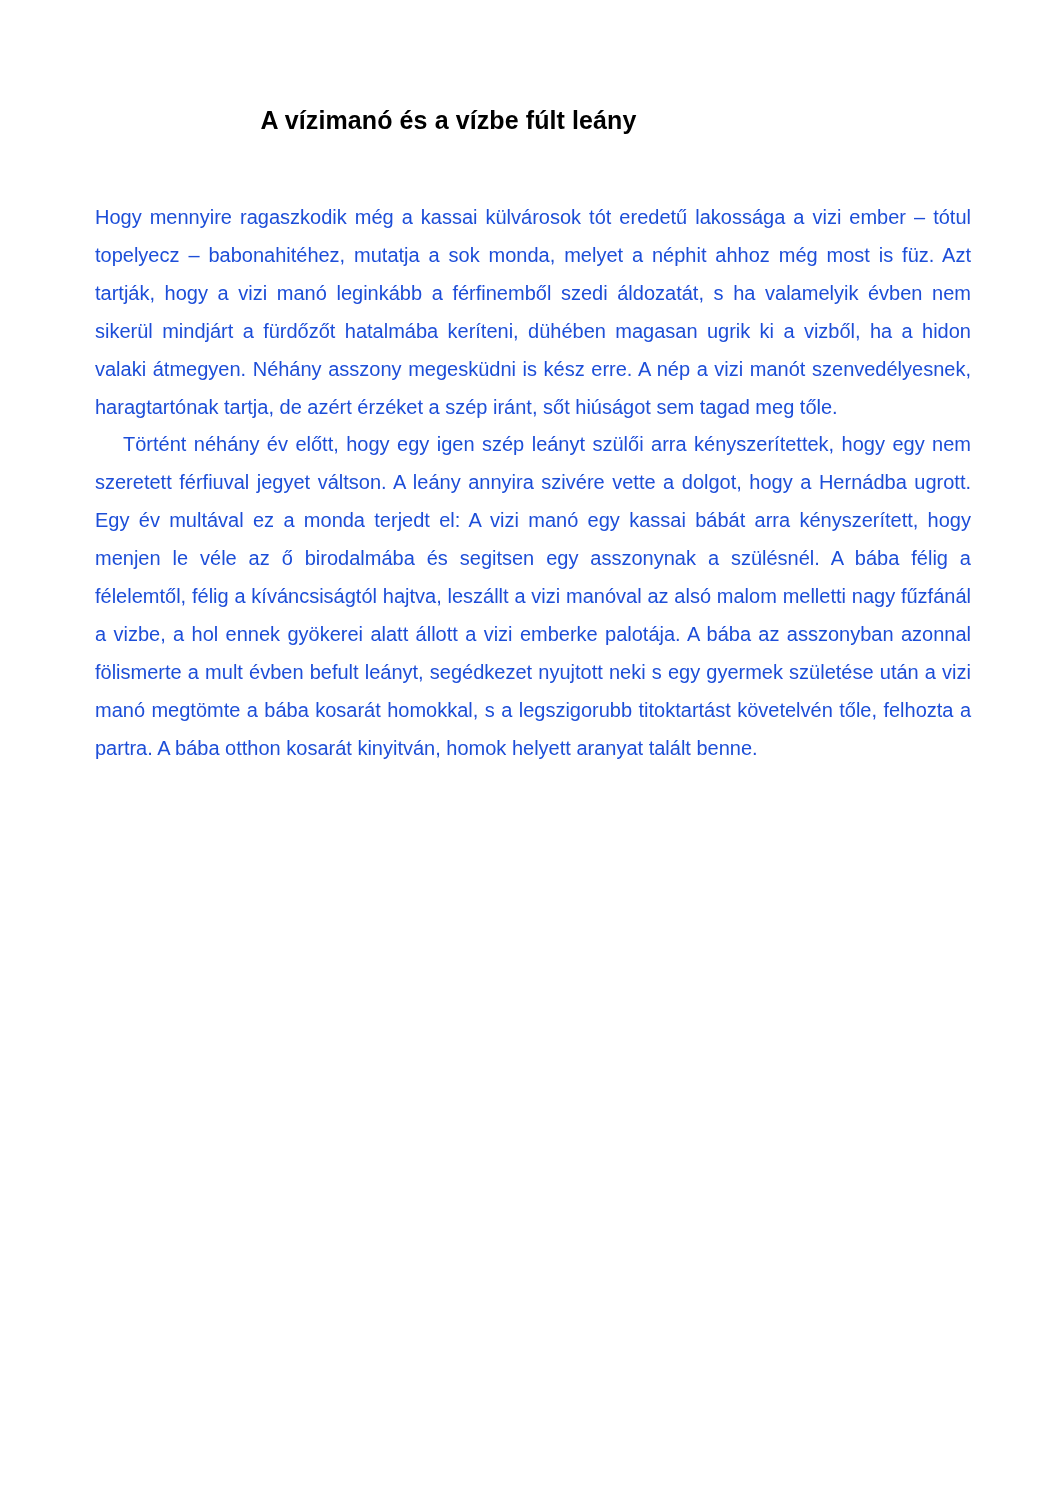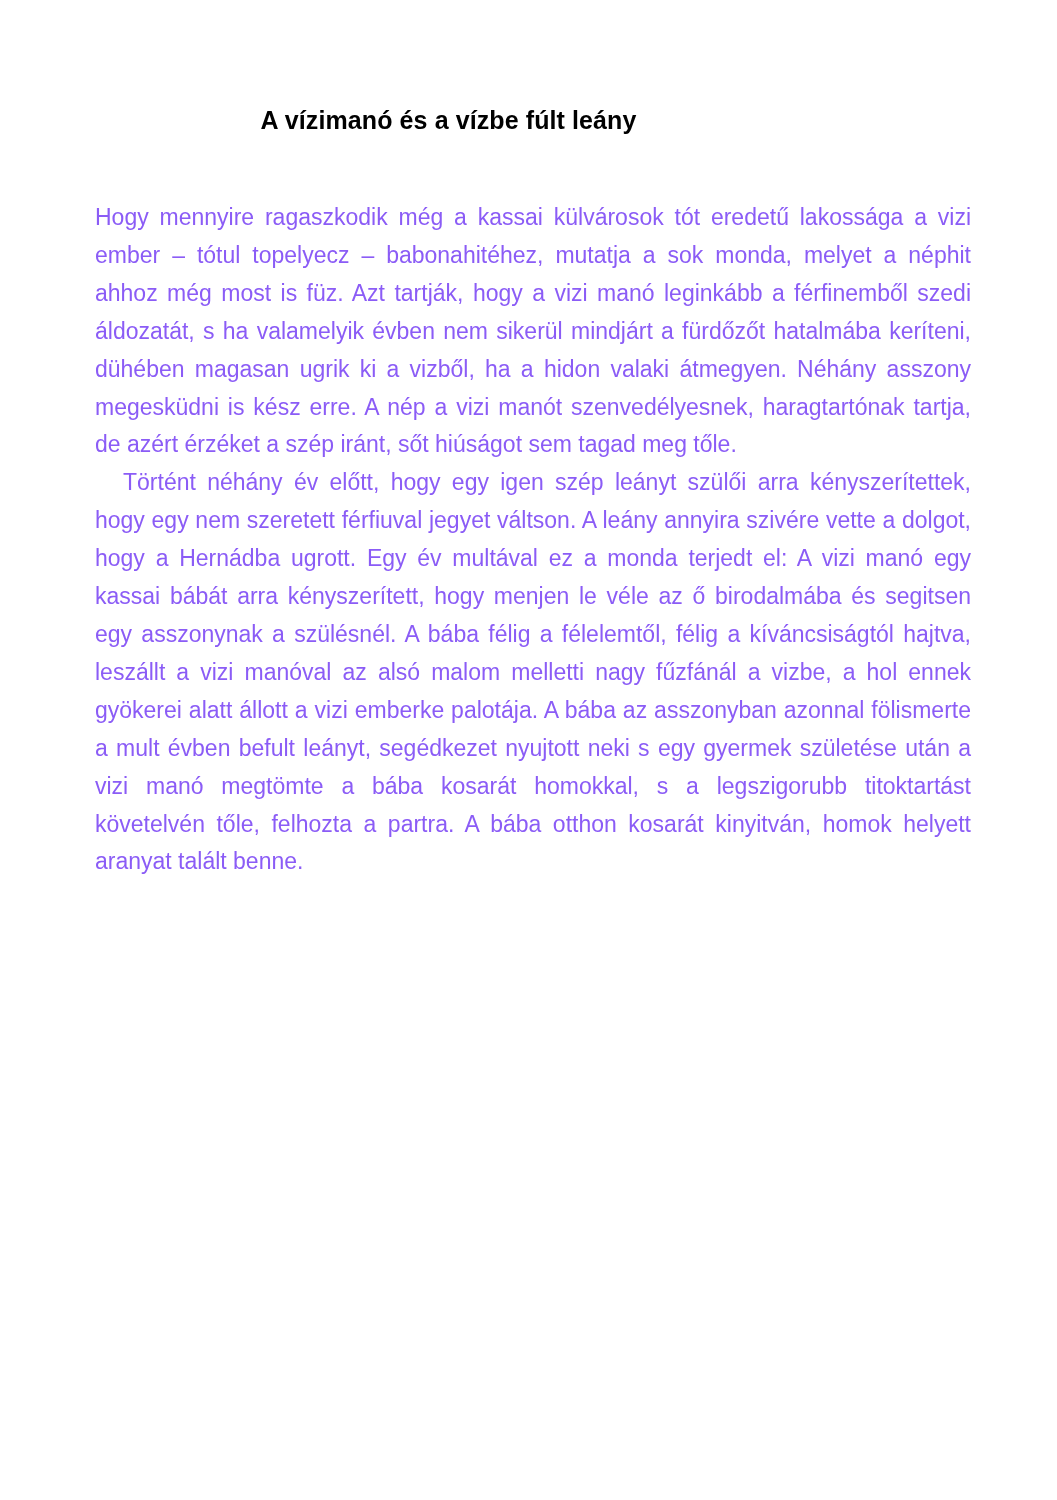--- a/index.html
+++ b/index.html
@@ -36,25 +36,25 @@
     letter-spacing: 0.1px;
     line-height: 1.25;
     color: #000000;
   }
 
   .body-text {
     position: absolute;
     left: 95px;
     top: 199px;
     width: 876px;
-    font-size: 23px;
+    font-size: 20px;
     line-height: 37.9px;
     text-align: justify;
     text-justify: inter-word;
-    color: #8b5cf6;
+    color: #1d4ed8;
     hyphens: none;
   }
 
   .body-text p {
     margin: 0;
     padding: 0;
     text-align: justify;
   }
 
   .body-text p.first {

